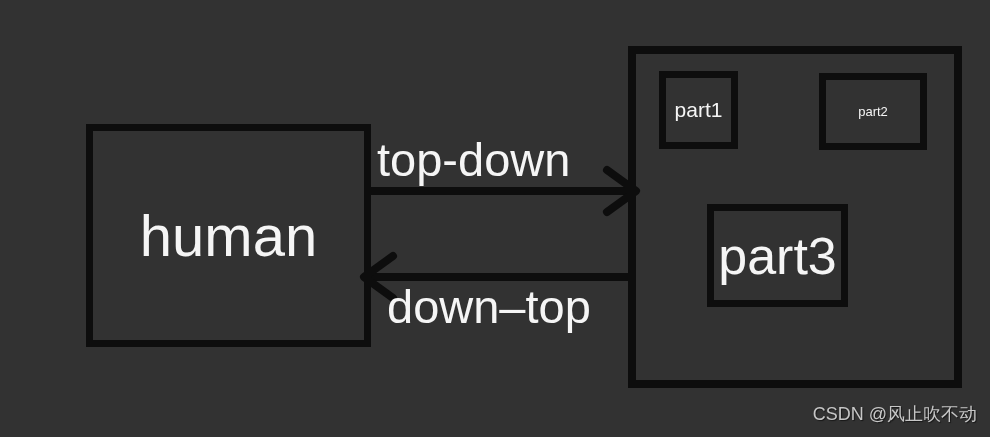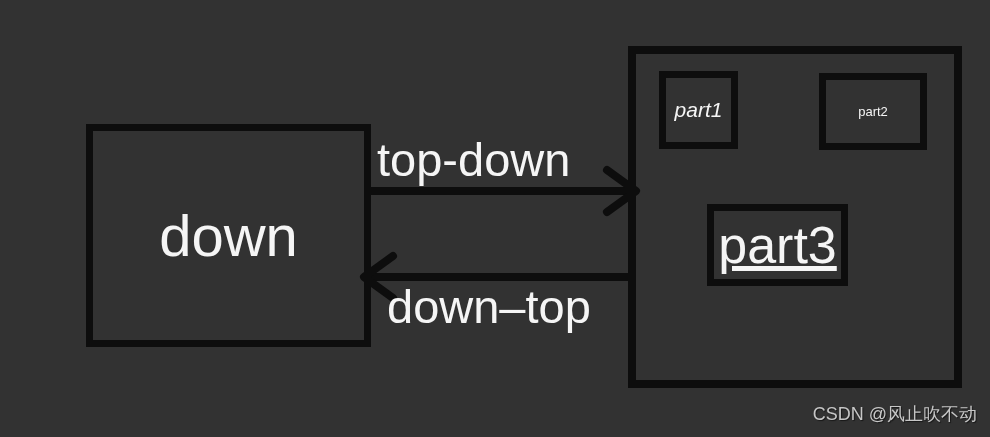--- a/index.html
+++ b/index.html
@@ -52,36 +52,34 @@
     width: 334px;
     height: 342px;
     border-width: 8px;
   }
   .node-part1 {
     left: 659px;
     top: 71px;
     width: 79px;
     height: 78px;
     font-size: 21px;
-    font-style: italic;
   }
   .node-part2 {
     left: 819px;
     top: 73px;
     width: 108px;
     height: 77px;
     font-size: 13px;
   }
   .node-part3 {
     left: 707px;
     top: 204px;
     width: 141px;
-    height: 82px;
+    height: 103px;
     font-size: 52px;
-    text-decoration: underline;
   }
   .arrow-label {
     position: absolute;
     color: #f5f5f5;
     font-size: 47px;
     line-height: 1;
     white-space: nowrap;
   }
   .arrow-label-top {
     left: 377px;
@@ -112,21 +110,21 @@
       <line x1="369" y1="191" x2="628" y2="191"></line>
       <polyline points="607,170 636,191 607,212"></polyline>
     </g>
     <g>
       <line x1="631" y1="277" x2="371" y2="277"></line>
       <polyline points="393,256 364,277 393,298"></polyline>
     </g>
   </svg>
 
   <div class="node node-human">
-    <span>down</span>
+    <span>human</span>
   </div>
 
   <div class="node node-container"></div>
 
   <div class="node node-part1">
     <span>part1</span>
   </div>
 
   <div class="node node-part2">
     <span>part2</span>

